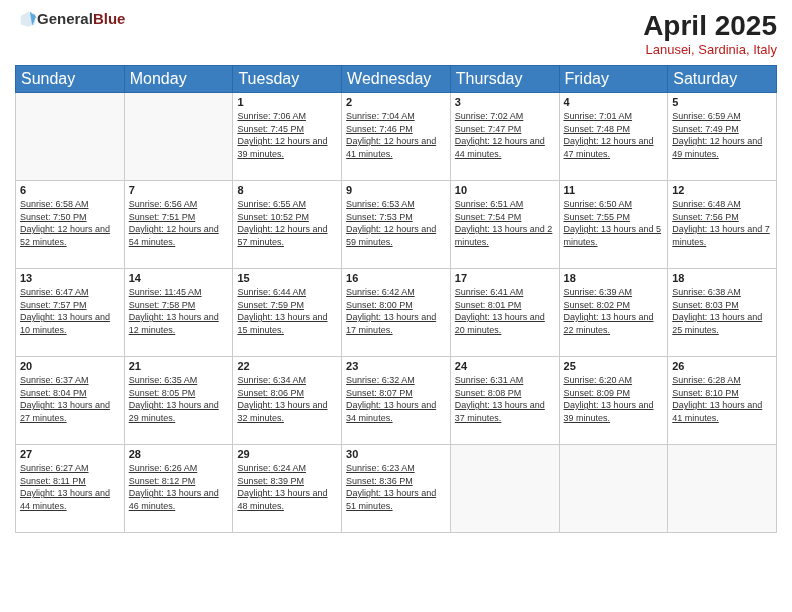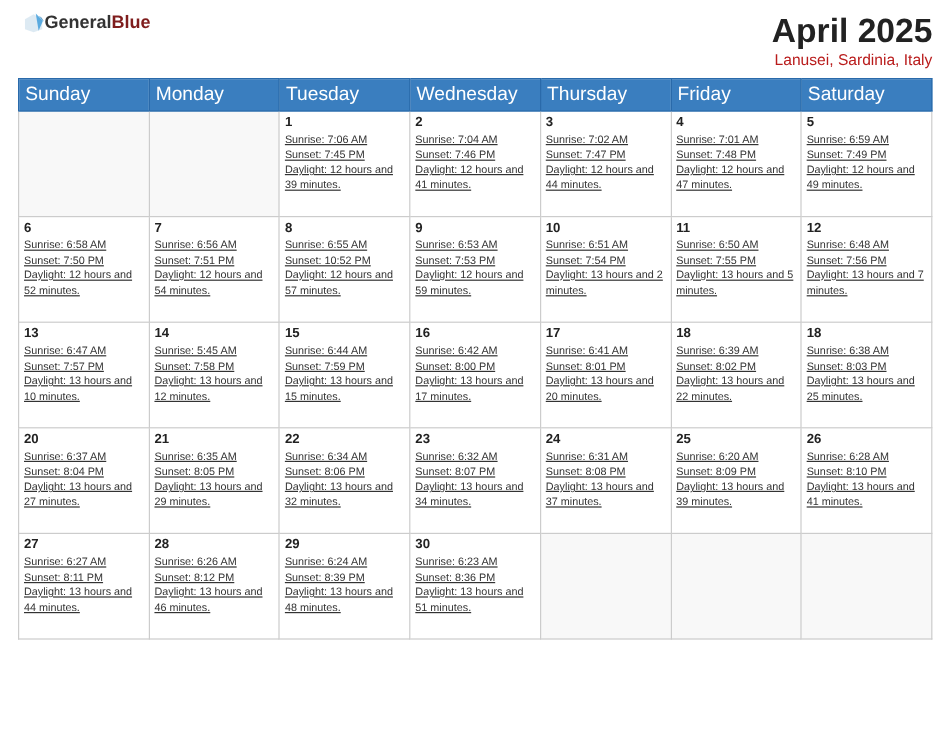--- a/index.html
+++ b/index.html
@@ -207,21 +207,21 @@
         </tr>
         <tr>
           <td>
             <span class="day-num">13</span>
             <div class="day-info">Sunrise: 6:47 AM
 Sunset: 7:57 PM
 Daylight: 13 hours and 10 minutes.</div>
           </td>
           <td>
             <span class="day-num">14</span>
-            <div class="day-info">Sunrise: 5:45 AM
+            <div class="day-info">Sunrise: 11:45 AM
 Sunset: 7:58 PM
 Daylight: 13 hours and 12 minutes.</div>
           </td>
           <td>
             <span class="day-num">15</span>
             <div class="day-info">Sunrise: 6:44 AM
 Sunset: 7:59 PM
 Daylight: 13 hours and 15 minutes.</div>
           </td>
           <td>

